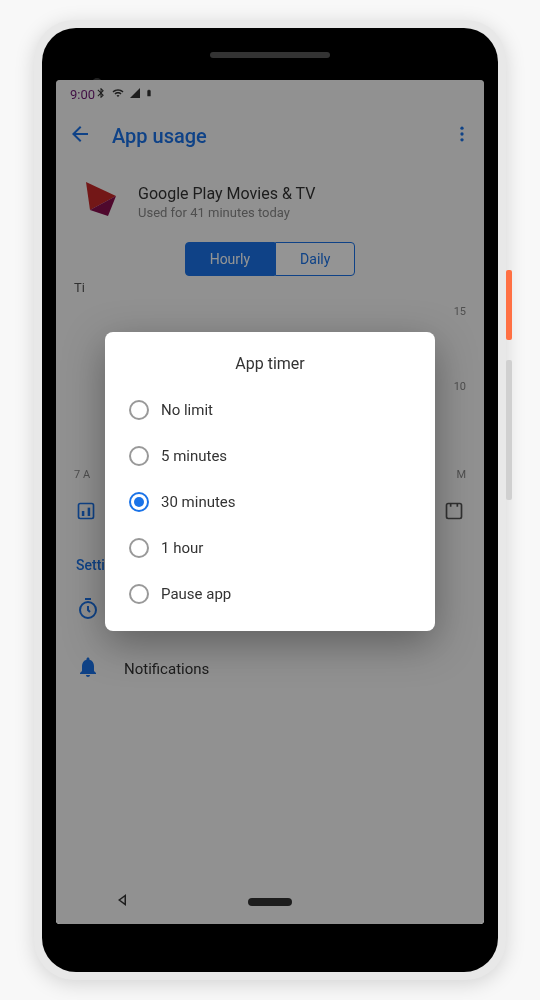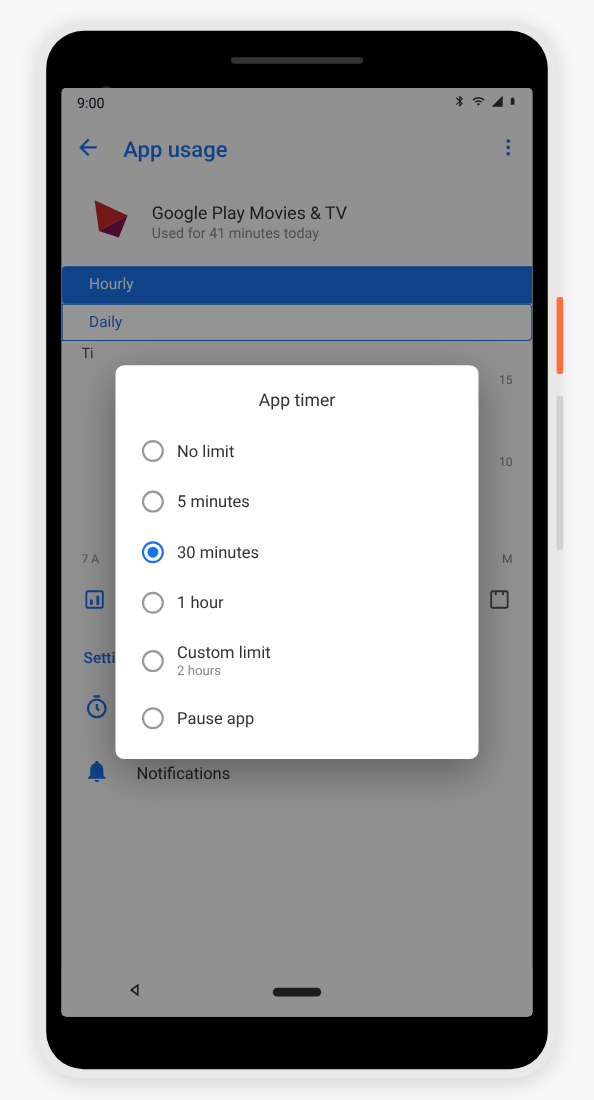--- a/index.html
+++ b/index.html
@@ -78,24 +78,23 @@
       position: absolute;
       inset: 0;
       background: rgba(0,0,0,0.42);
       z-index: 5;
     }
     
     .status-bar {
       height: 28px;
       display: flex;
       align-items: center;
-      justify-content: space-between;
       padding: 0 14px;
       font-size: 13px;
-      color: #0f172a;
+      color: #701a75;
     }
     
     .status-icons { display: flex; align-items: center; gap: 4px; }
     
     .app-bar {
       display: flex;
       align-items: center;
       height: 56px;
       padding: 0 12px;
       gap: 20px;
@@ -120,21 +119,20 @@
     }
     
     .app-name { font-size: 16px; color: #333; }
     .app-sub { font-size: 13px; color: #888; margin-top: 2px; }
     
     .tabs {
       display: flex;
       justify-content: center;
       gap: 0;
       padding: 8px 0 4px;
-      flex-direction: column;
     }
     
     .tab {
       padding: 8px 24px;
       font-size: 14px;
       border: 1px solid #1a73e8;
     }
     .tab.active { background: #1a73e8; color: #fff; border-radius: 4px 0 0 4px; }
     .tab.inactive { background: #fff; color: #1a73e8; border-radius: 0 4px 4px 0; }
     
@@ -372,27 +370,20 @@
             </div>
             <div class="radio-row">
               <div class="radio"></div>
               <div>
                 <div class="radio-label">1 hour</div>
               </div>
             </div>
             <div class="radio-row">
               <div class="radio"></div>
               <div>
-                <div class="radio-label">Custom limit</div>
-                <div class="radio-sub">2 hours</div>
-              </div>
-            </div>
-            <div class="radio-row">
-              <div class="radio"></div>
-              <div>
                 <div class="radio-label">Pause app</div>
               </div>
             </div>
           </div>
       </div>
 
     </div>
   </div>
 </div>
 

